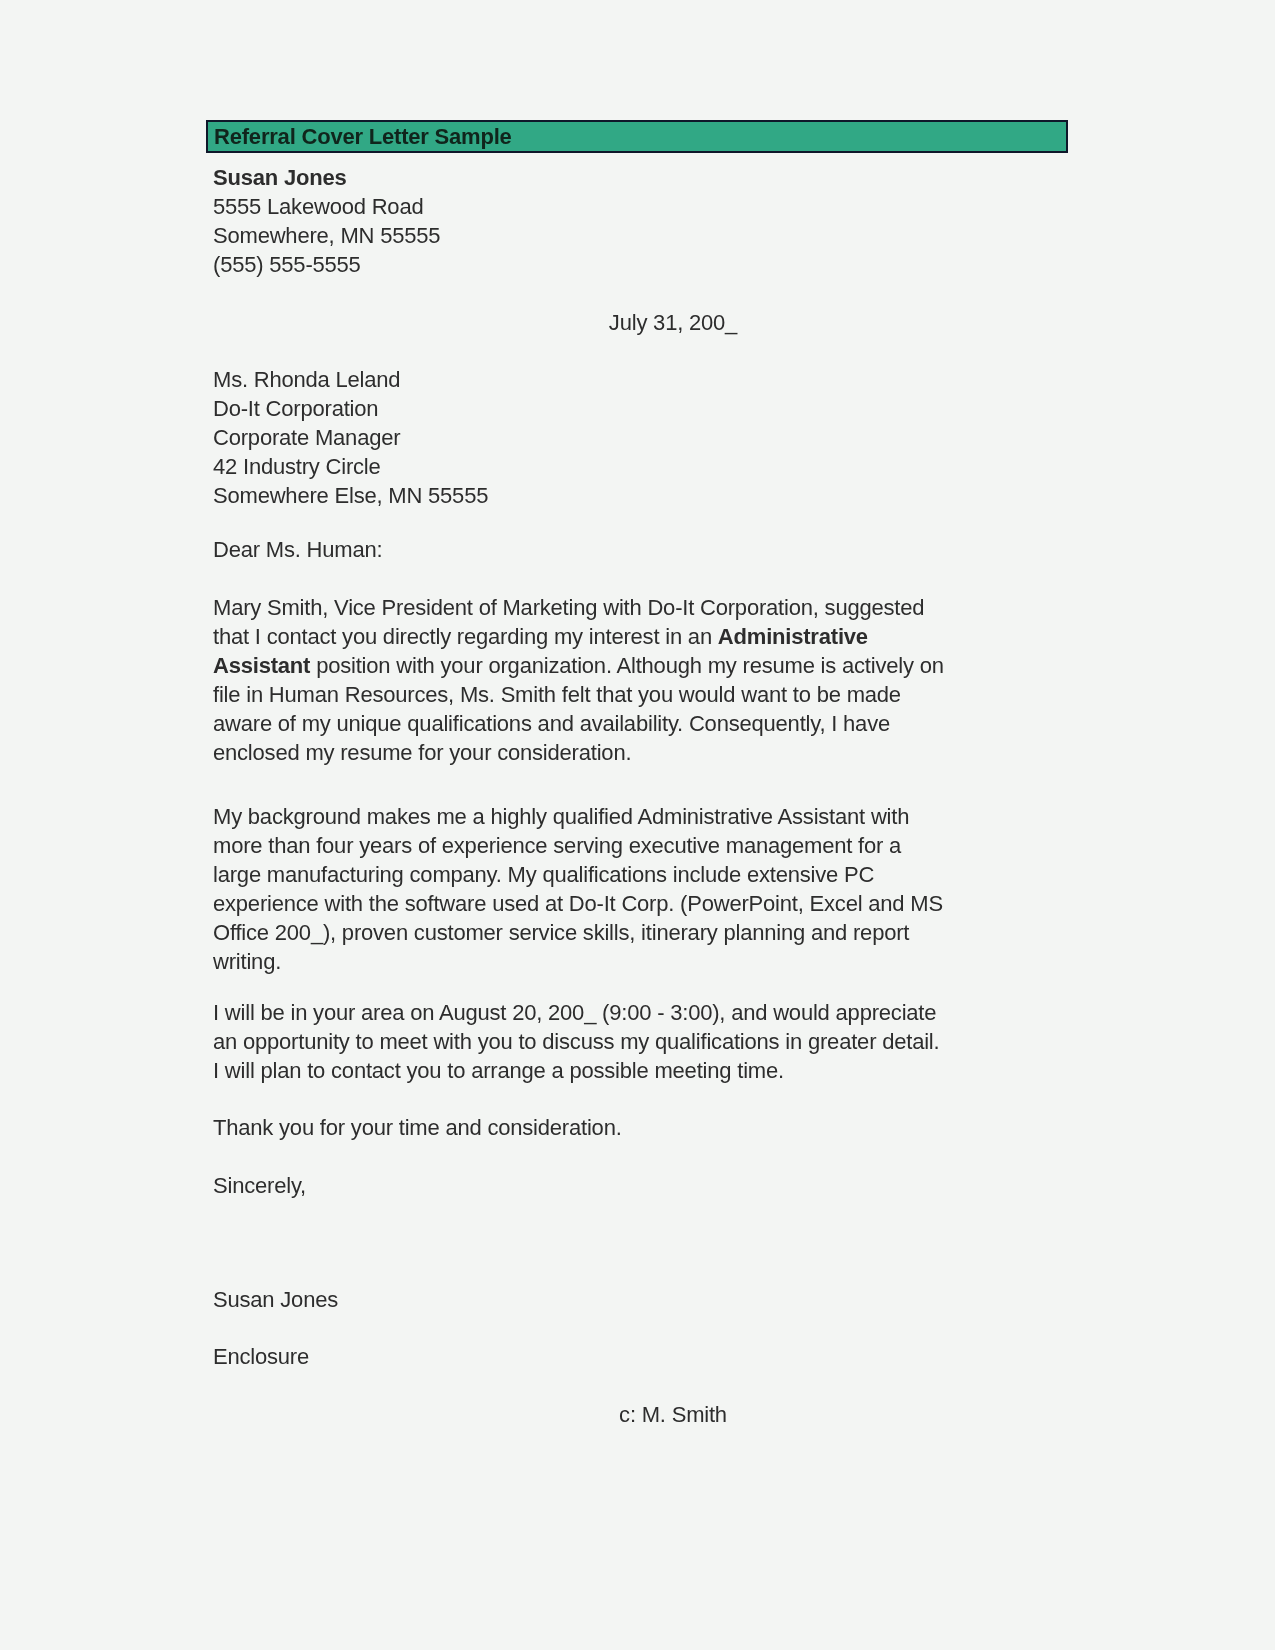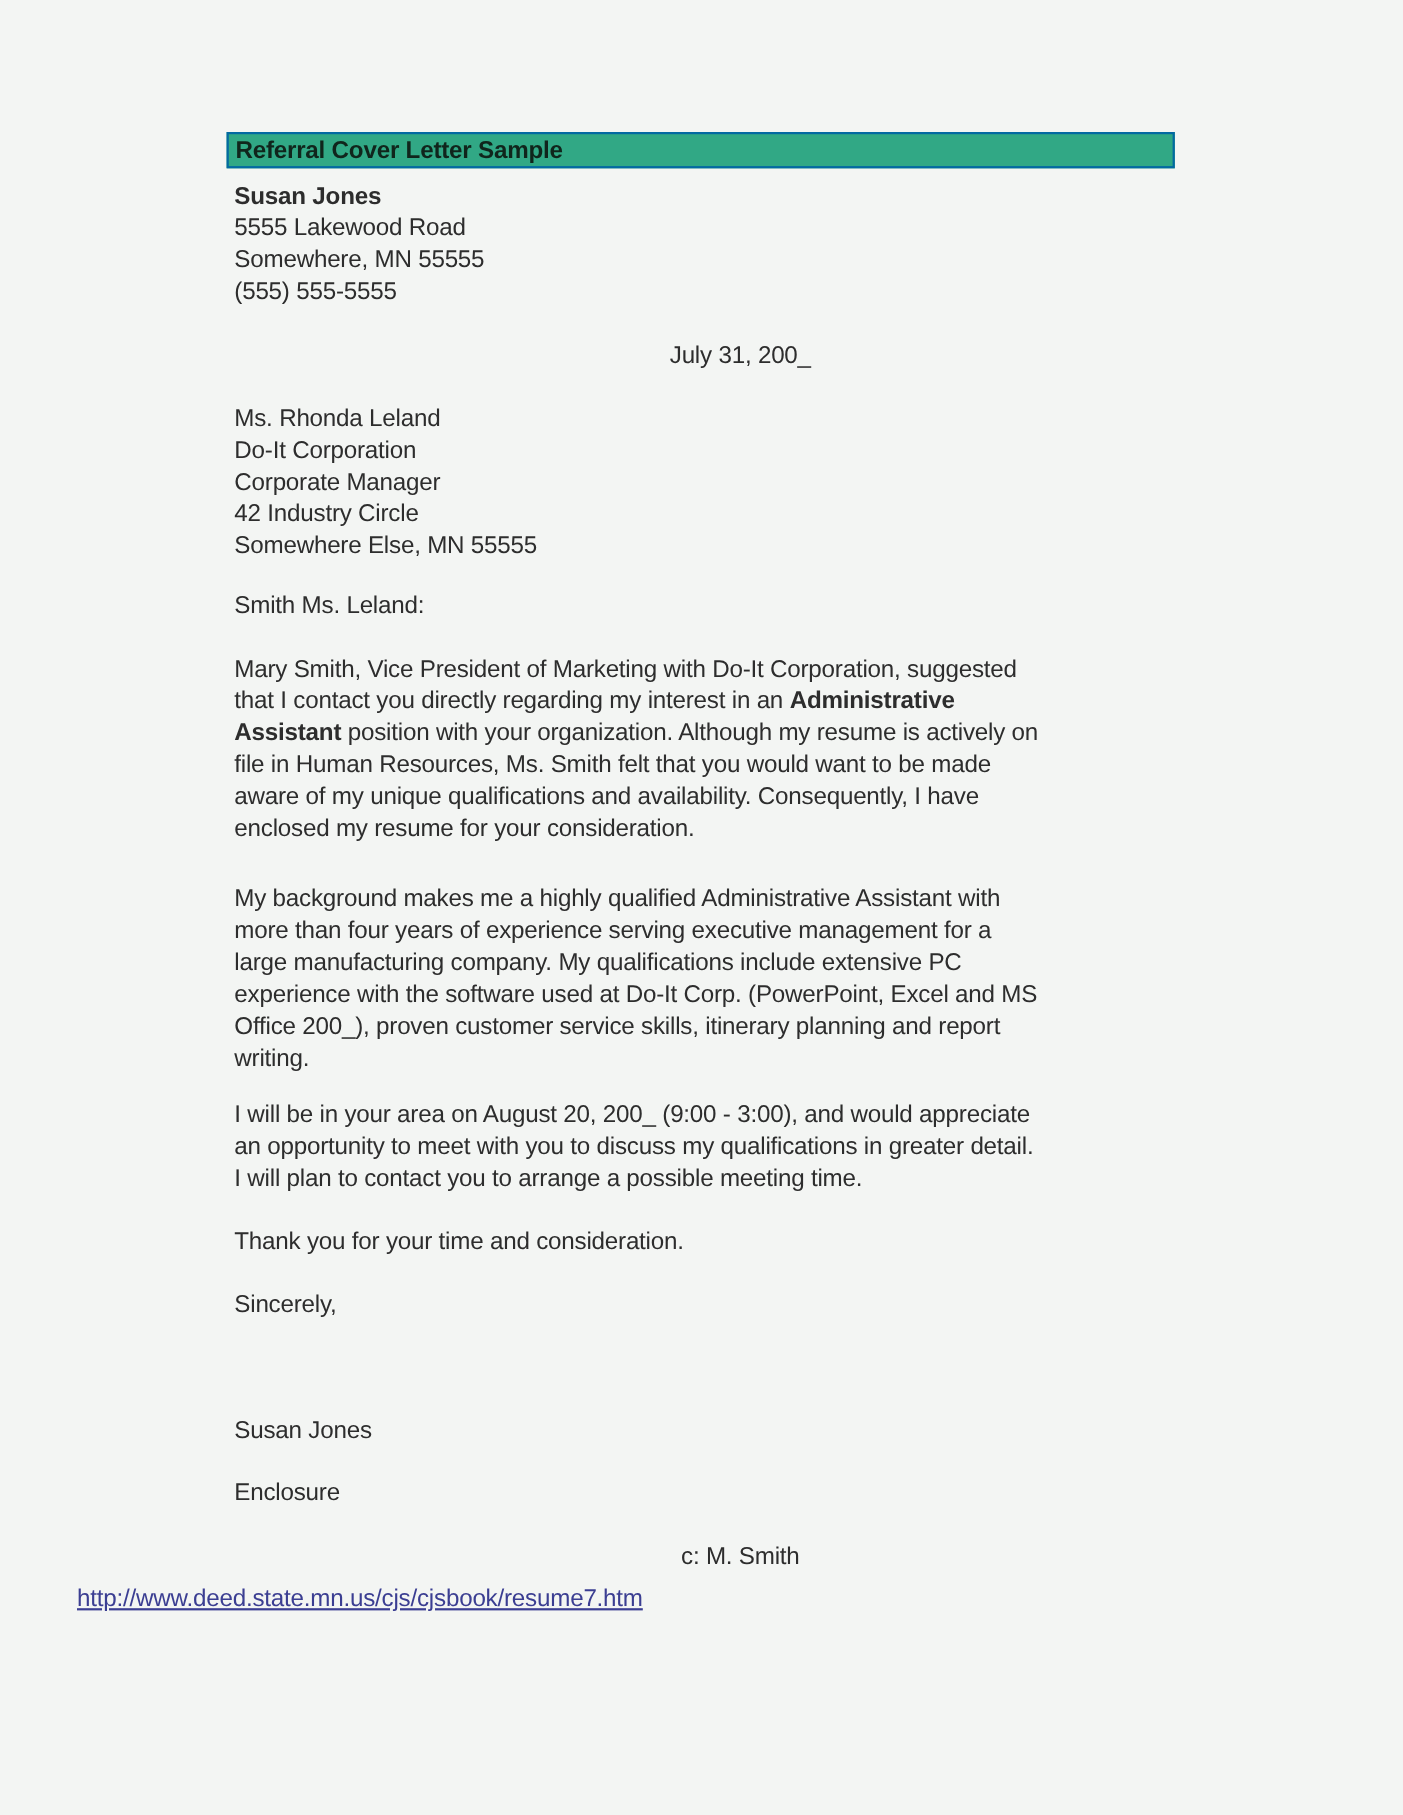--- a/index.html
+++ b/index.html
@@ -13,21 +13,21 @@
     color:#2d2d2d;
     overflow:hidden;
   }
   .doc {
     position:absolute; left:213px; top:120px; width:920px;
     font-size:22px; line-height:29px; letter-spacing:-0.2px;
   }
   .title-bar {
     margin-left:-7px; width:862px; height:33px;
     background:var(--title-bar-green, #31a885);
-    border:2px solid #0369a1;
+    border:2px solid #0f172a;
     padding-left:6px;
   }
   .title-bar span {
     font-weight:bold; font-size:22px; line-height:29px; color:#10251c;
     letter-spacing:-0.2px;
   }
   .sender { margin-top:10px; }
   .sender-name { font-weight:bold; }
   .date-line { margin-top:29px;text-align:center; }
   .recipient { margin-top:28px; }
@@ -69,21 +69,21 @@
     <div class="date-line">July 31, 200_</div>
 
     <div class="recipient">
       <div>Ms. Rhonda Leland</div>
       <div>Do-It Corporation</div>
       <div>Corporate Manager</div>
       <div>42 Industry Circle</div>
       <div>Somewhere Else, MN 55555</div>
     </div>
 
-    <div class="salutation">Smith Ms. Leland:</div>
+    <div class="salutation">Dear Ms. Human:</div>
 
     <p class="para p1"><span>Mary Smith, Vice President of Marketing with Do-It Corporation, suggested
 that I contact you directly regarding my interest in an </span><strong>Administrative
 Assistant</strong><span> position with your organization. Although my resume is actively on
 file in Human Resources, Ms. Smith felt that you would want to be made
 aware of my unique qualifications and availability. Consequently, I have
 enclosed my resume for your consideration.</span></p>
 
     <p class="para p2">My background makes me a highly qualified Administrative Assistant with
 more than four years of experience serving executive management for a
@@ -99,18 +99,15 @@
     <p class="para thanks">Thank you for your time and consideration.</p>
 
     <div class="valediction">Sincerely,</div>
 
     <div class="signature-name">Susan Jones</div>
 
     <div class="enclosure">Enclosure</div>
 
     <div class="cc">c: M. Smith</div>
 
-    <div class="footer-link-row">
-      <a href="#">http://www.deed.state.mn.us/cjs/cjsbook/resume7.htm</a>
-    </div>
 
   </div>
 </div>
 
 </body></html>

